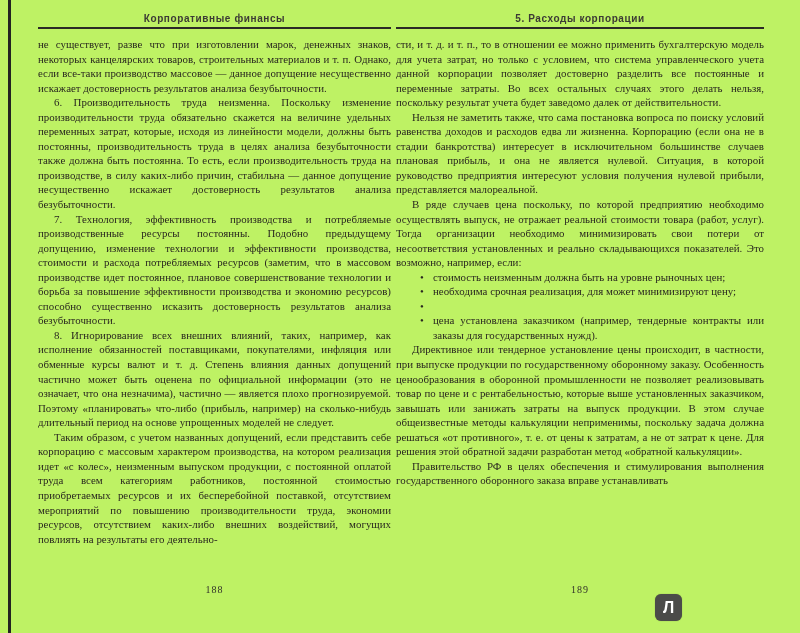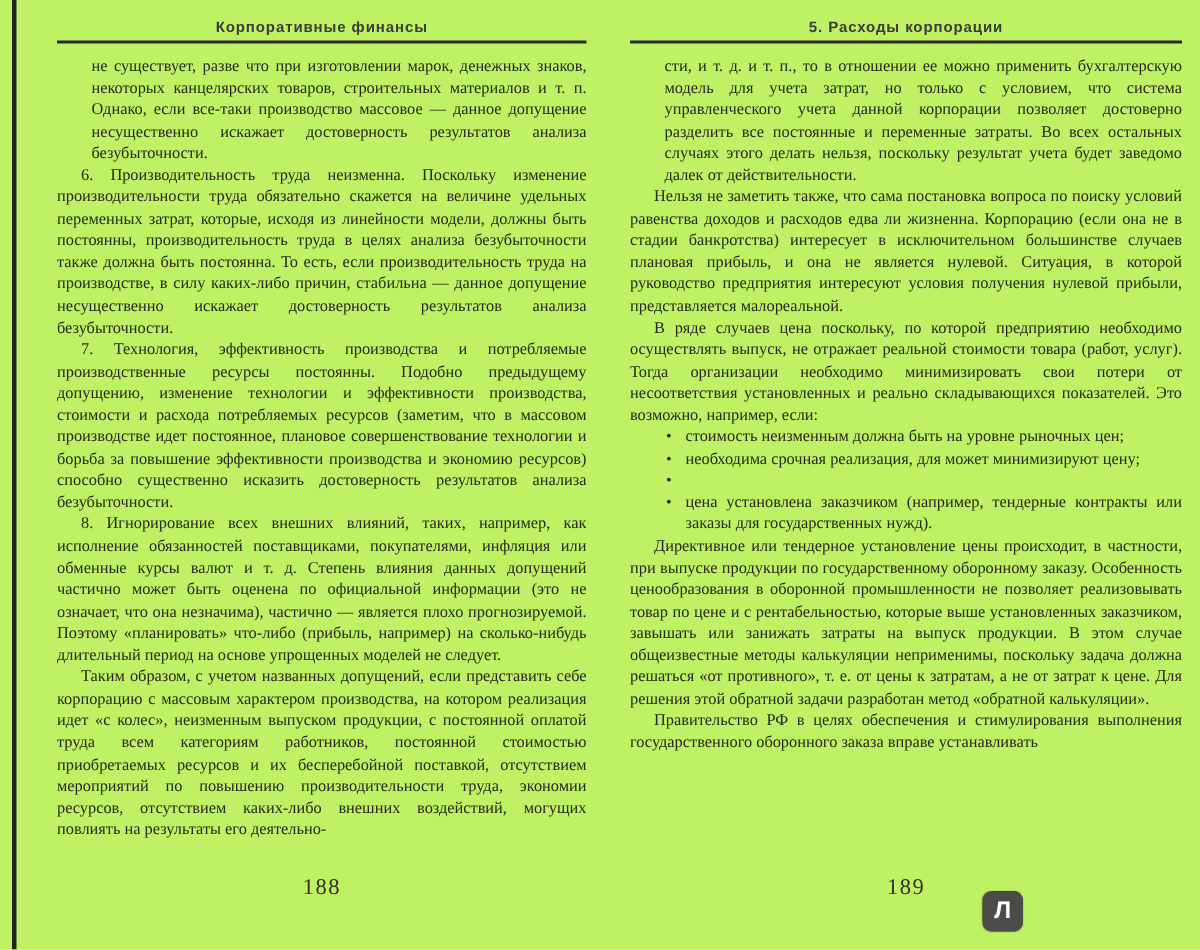--- a/index.html
+++ b/index.html
@@ -17,21 +17,21 @@
     left: 8px; top: 0;
     width: 3px; height: 633px;
     background: #232321;
   }
   .page {
     position: absolute;
     top: 0;
     height: 633px;
   }
   .page-left  { left: 38px;  width: 353px; }
-  .page-right { left: 420px; width: 368px; }
+  .page-right { left: 396px; width: 368px; }
   .running-head {
     margin-top: 13px;
     text-align: center;
     font-family: "Liberation Sans", sans-serif;
     font-size: 10px;
     font-weight: bold;
     color: #3c3b35;
     letter-spacing: 0.6px;
   }
   .head-rule {
@@ -42,34 +42,34 @@
   .body-text {
     margin-top: 8px;
     font-size: 10.9px;
     line-height: 14.55px;
     text-align: justify;
   }
   .body-text p {
     margin: 0;
     text-indent: 16px;
   }
-  .body-text p.cont { text-indent: 0; margin-left: 23px; }
+  .body-text p.cont { text-indent: 0; }
   .bullet-row { display: flex; }
   .bullet-mark {
     flex: 0 0 13px;
     margin-left: 24px;
     text-align: left;
   }
   .bullet-text { flex: 1; text-align: justify; }
   .page-num {
     position: absolute;
     top: 584px; left: 0;
     width: 100%;
     text-align: center;
-    font-size: 15px;
+    font-size: 10px;
     letter-spacing: 1px;
     color: #32312a;
   }
   .watermark {
     position: absolute;
     left: 655px; top: 594px;
     width: 27px; height: 27px;
     background: #4b4b49;
     border-radius: 6px;
     box-shadow: 0 0 1px rgba(0,0,0,0.4);

